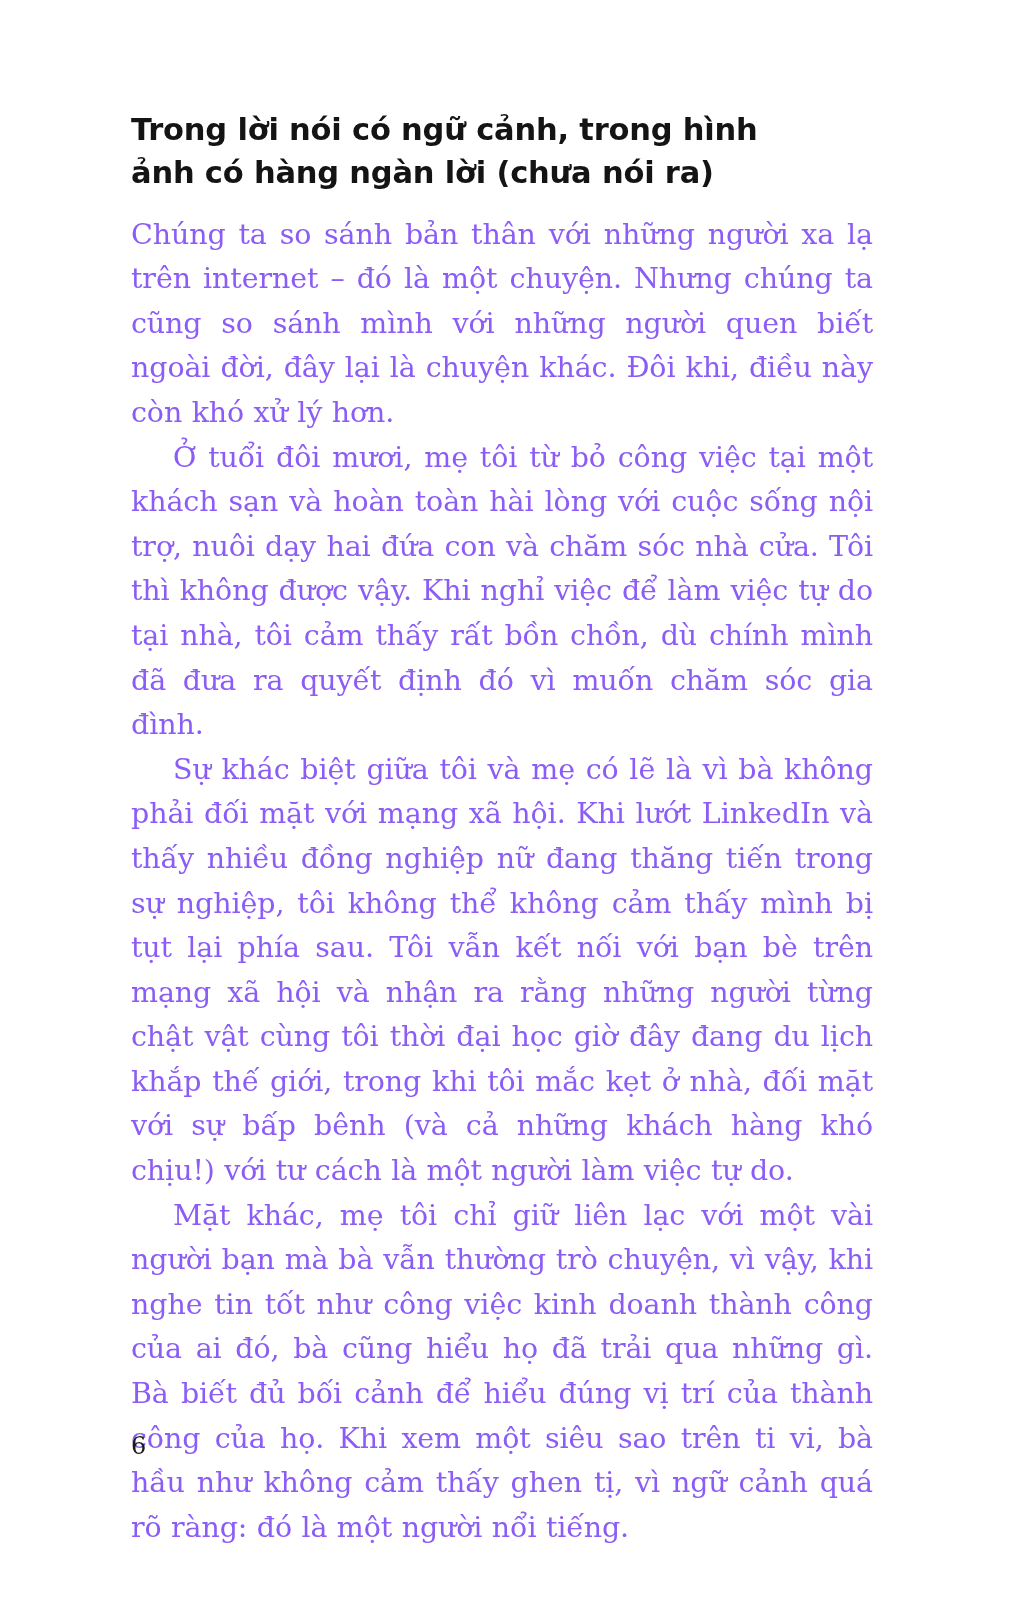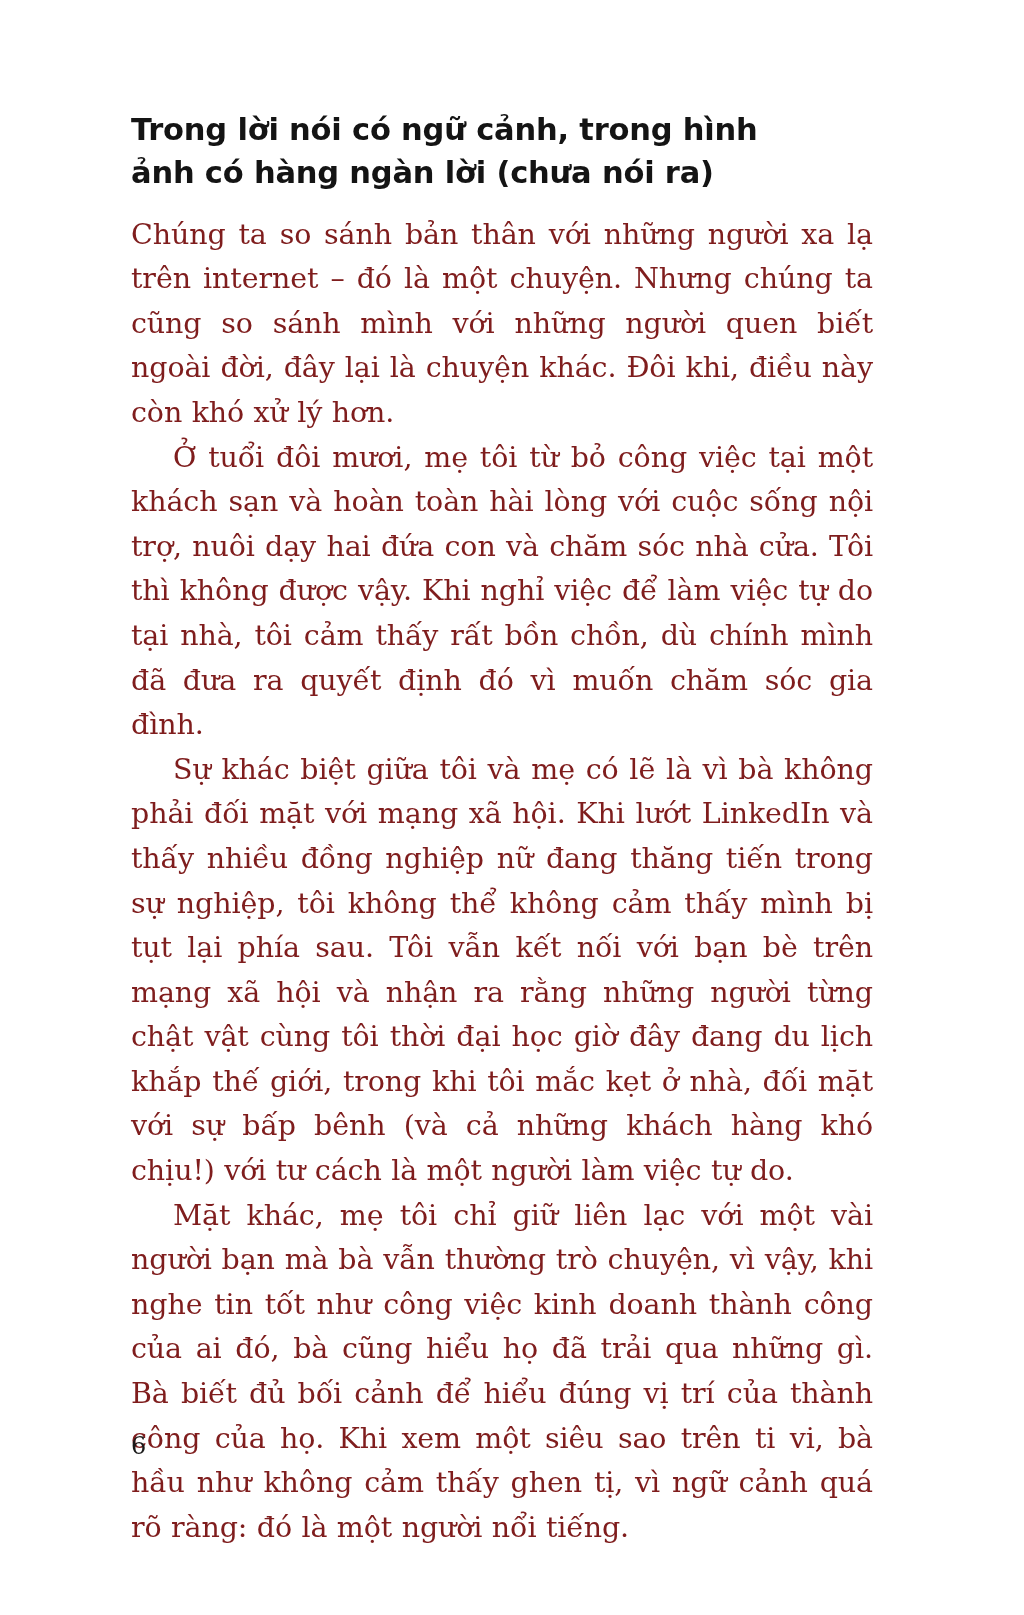--- a/index.html
+++ b/index.html
@@ -36,21 +36,21 @@
     line-height: 1.42;
     letter-spacing: -0.2px;
     color: #141414;
     margin: 0 0 18px 0;
     max-width: 680px;
   }
   p.body-par {
     font-family: "DejaVu Serif", serif;
     font-size: 28.5px;
     line-height: 1.565;
-    color: #7f1d1d;
+    color: #8b5cf6;
     margin: 0;
     text-align: justify;
     text-justify: inter-word;
     letter-spacing: -0.1px;
     word-spacing: 0.5px;
   }
   p.body-par.indent {
     text-indent: 42px;
   }
   .page-number {

